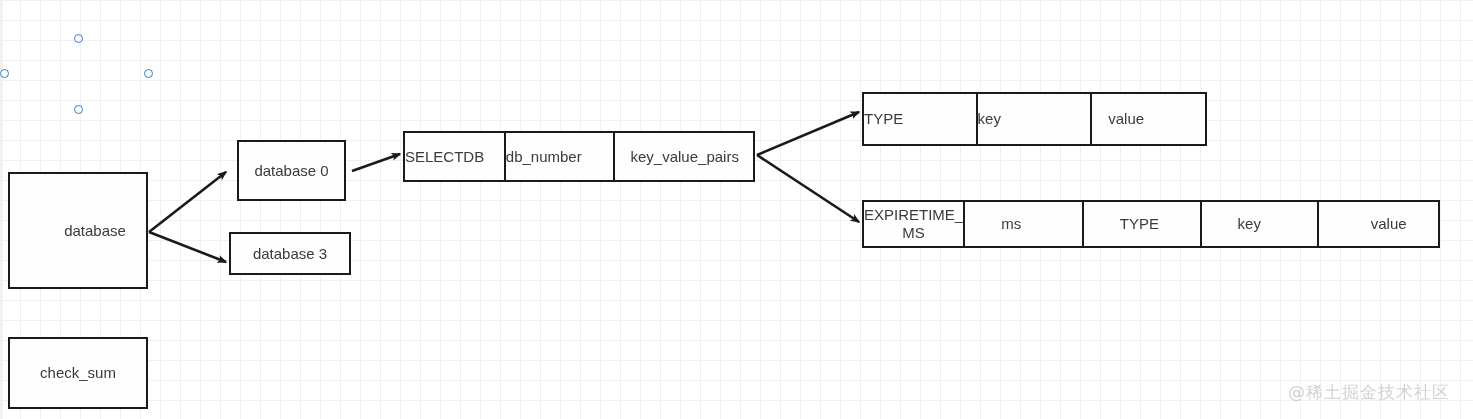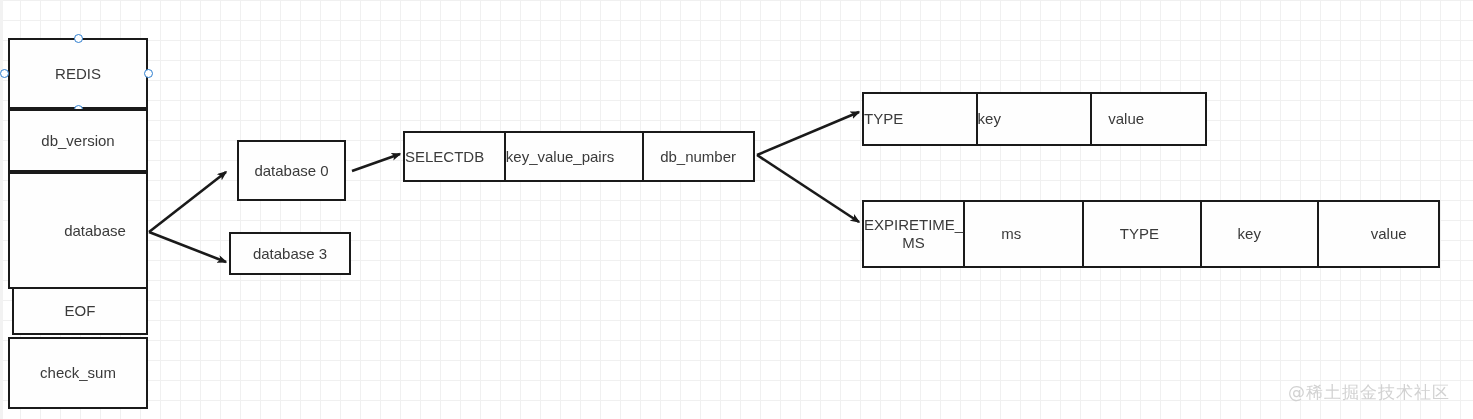--- a/index.html
+++ b/index.html
@@ -91,77 +91,68 @@
     background: #f2f2f2;
   }
 </style>
 </head>
 <body>
 
 <div id="canvas">
 
   <div class="edge-strip"></div>
 
-  <div class="box" style="left:8px; top:38px; width:140px; height:71px;">
-    <span>REDIS</span>
-  </div>
   <div class="handle" style="left:73.5px; top:33.5px;"></div>
   <div class="handle" style="left:-0.5px; top:69px;"></div>
   <div class="handle" style="left:143.5px; top:69px;"></div>
   <div class="handle" style="left:73.5px; top:104.5px;"></div>
 
-  <div class="box" style="left:8px; top:109px; width:140px; height:63px;">
-    <span>db_version</span>
-  </div>
 
   <div class="box" style="left:8px; top:172px; width:140px; height:117px;padding-left:34px;">
     <span>database</span>
   </div>
 
-  <div class="box" style="left:12px; top:287px; width:136px; height:48px;">
-    <span>EOF</span>
-  </div>
 
   <div class="box" style="left:8px; top:337px; width:140px; height:72px;">
     <span>check_sum</span>
   </div>
 
   <div class="box" style="left:237px; top:140px; width:109px; height:61px;">
     <span>database 0</span>
   </div>
 
   <div class="box" style="left:229px; top:232px; width:122px; height:43px;">
     <span>database 3</span>
   </div>
 
   <div class="row" style="left:403px; top:131px; width:352px; height:51px;">
     <div class="cell" style="width:102px;">
       <span>SELECTDB</span>
     </div>
+    <div class="cell" style="width:110px;">
+      <span>db_number</span>
+    </div>
     <div class="cell" style="width:140px;">
       <span>key_value_pairs</span>
-    </div>
-    <div class="cell" style="width:110px;">
-      <span>db_number</span>
     </div>
   </div>
 
   <div class="row" style="left:862px; top:92px; width:345px; height:54px;">
     <div class="cell" style="width:115px;">
       <span>TYPE</span>
     </div>
     <div class="cell" style="width:116px;">
       <span>key</span>
     </div>
     <div class="cell" style="width:114px;">
       <span>value</span>
     </div>
   </div>
 
-  <div class="row" style="left:862px; top:200px; width:578px; height:68px;gap:36px;">
+  <div class="row" style="left:862px; top:200px; width:578px; height:48px;gap:36px;">
     <div class="cell" style="width:114px;">
       <span>EXPIRETIME_
 MS</span>
     </div>
     <div class="cell" style="width:117px;">
       <span>ms</span>
     </div>
     <div class="cell" style="width:116px;">
       <span>TYPE</span>
     </div>

